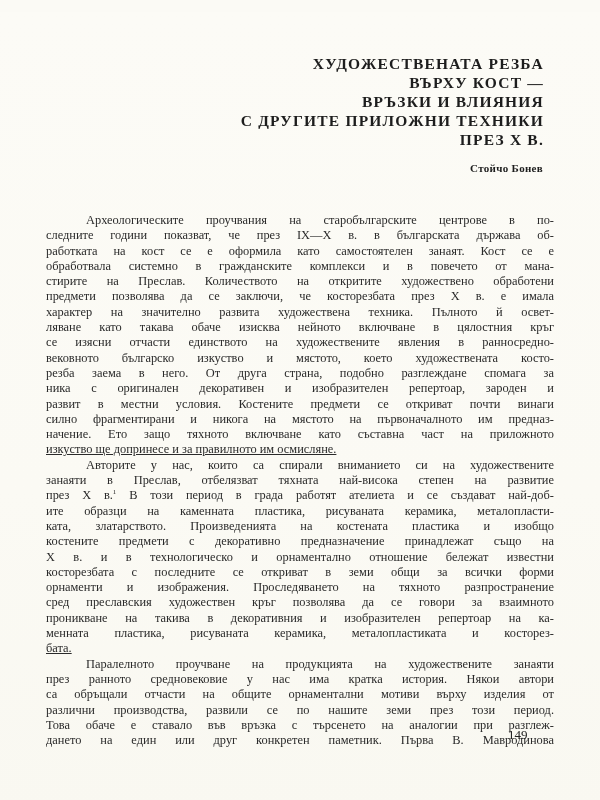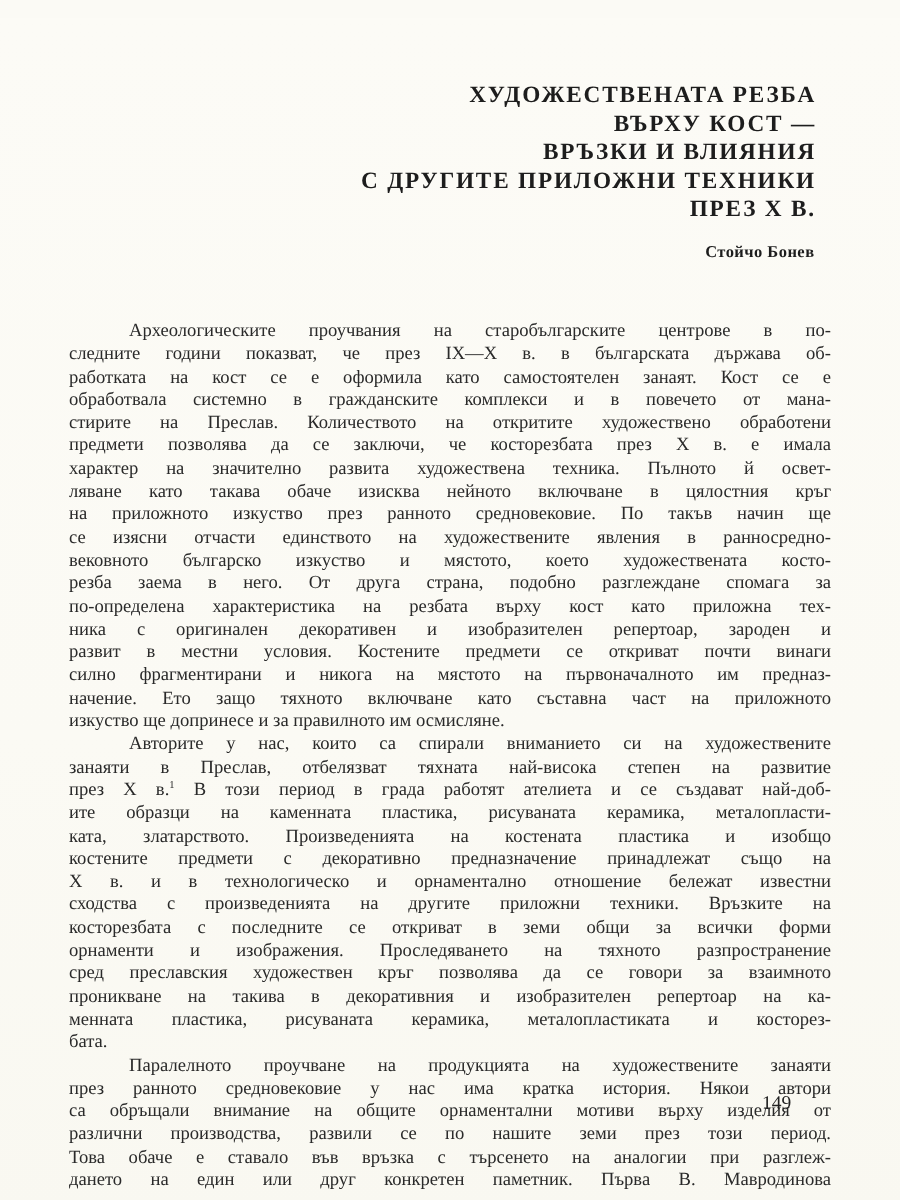--- a/index.html
+++ b/index.html
@@ -34,21 +34,21 @@
       position: absolute; left: 46px; top: 201px; width: 508px;
       font-size: 12.4px; line-height: 15.3px;
       text-align: justify;
       color: #2a2a2a;
     }
     .line {
       display: block; white-space: nowrap;
       text-align-last: justify; text-align: justify;
       height: 15.3px; overflow: hidden;
     }
-    .line.last { text-align-last: left; }
+    .line.last { text-align-last: left; text-decoration: underline; }
     .line.indent { padding-left: 40px; }
     sup { font-size: 7px; line-height: 0; vertical-align: 5px; }
     .page-number {
       position: absolute; left: 508px; top: 715px;
       font-weight: normal; font-size: 13px; color: #222;
     }
   </style>
 </head>
 <body>
 
@@ -66,46 +66,43 @@
 
   <div class="body-text">
     <span class="line indent">Археологическите проучвания на старобългарските центрове в по-</span>
     <span class="line">следните години показват, че през IX—X в. в българската държава об-</span>
     <span class="line">работката на кост се е оформила като самостоятелен занаят. Кост се е</span>
     <span class="line">обработвала системно в гражданските комплекси и в повечето от мана-</span>
     <span class="line">стирите на Преслав. Количеството на откритите художествено обработени</span>
     <span class="line">предмети позволява да се заключи, че косторезбата през Х в. е имала</span>
     <span class="line">характер на значително развита художествена техника. Пълното й освет-</span>
     <span class="line">ляване като такава обаче изисква нейното включване в цялостния кръг</span>
-    <span class="line">на приложното изкуство през ранното средновековие. По такъв начин ще</span>
     <span class="line">се изясни отчасти единството на художествените явления в ранносредно-</span>
     <span class="line">вековното българско изкуство и мястото, което художествената косто-</span>
     <span class="line">резба заема в него. От друга страна, подобно разглеждане спомага за</span>
-    <span class="line">по-определена характеристика на резбата върху кост като приложна тех-</span>
     <span class="line">ника с оригинален декоративен и изобразителен репертоар, зароден и</span>
     <span class="line">развит в местни условия. Костените предмети се откриват почти винаги</span>
     <span class="line">силно фрагментирани и никога на мястото на първоначалното им предназ-</span>
     <span class="line">начение. Ето защо тяхното включване като съставна част на приложното</span>
     <span class="line last">изкуство ще допринесе и за правилното им осмисляне.</span>
     <span class="line indent">Авторите у нас, които са спирали вниманието си на художествените</span>
     <span class="line">занаяти в Преслав, отбелязват тяхната най-висока степен на развитие</span>
     <span class="line"><span>през Х в.</span><sup>1</sup><span> В този период в града работят ателиета и се създават най-доб-</span></span>
     <span class="line">ите образци на каменната пластика, рисуваната керамика, металопласти-</span>
     <span class="line">ката, златарството. Произведенията на костената пластика и изобщо</span>
     <span class="line">костените предмети с декоративно предназначение принадлежат също на</span>
     <span class="line">Х в. и в технологическо и орнаментално отношение бележат известни</span>
-    <span class="line">сходства с произведенията на другите приложни техники. Връзките на</span>
     <span class="line">косторезбата с последните се откриват в земи общи за всички форми</span>
     <span class="line">орнаменти и изображения. Проследяването на тяхното разпространение</span>
     <span class="line">сред преславския художествен кръг позволява да се говори за взаимното</span>
     <span class="line">проникване на такива в декоративния и изобразителен репертоар на ка-</span>
     <span class="line">менната пластика, рисуваната керамика, металопластиката и косторез-</span>
     <span class="line last">бата.</span>
     <span class="line indent">Паралелното проучване на продукцията на художествените занаяти</span>
     <span class="line">през ранното средновековие у нас има кратка история. Някои автори</span>
-    <span class="line">са обръщали внимание на общите орнаментални мотиви върху изделия от</span>
+    <span class="line">са обръщали отчасти на общите орнаментални мотиви върху изделия от</span>
     <span class="line">различни производства, развили се по нашите земи през този период.</span>
     <span class="line">Това обаче е ставало във връзка с търсенето на аналогии при разглеж-</span>
     <span class="line">дането на един или друг конкретен паметник. Първа В. Мавродинова</span>
   </div>
 
   <div class="page-number">149</div>
 </div>
 
 </body></html>

